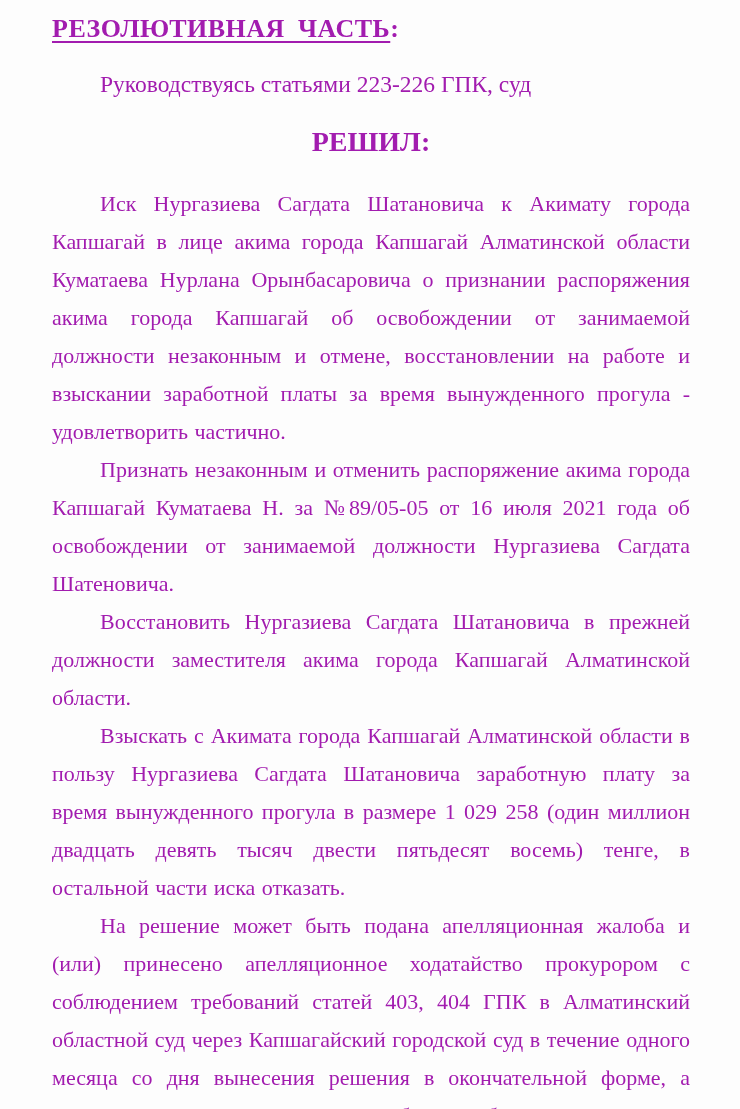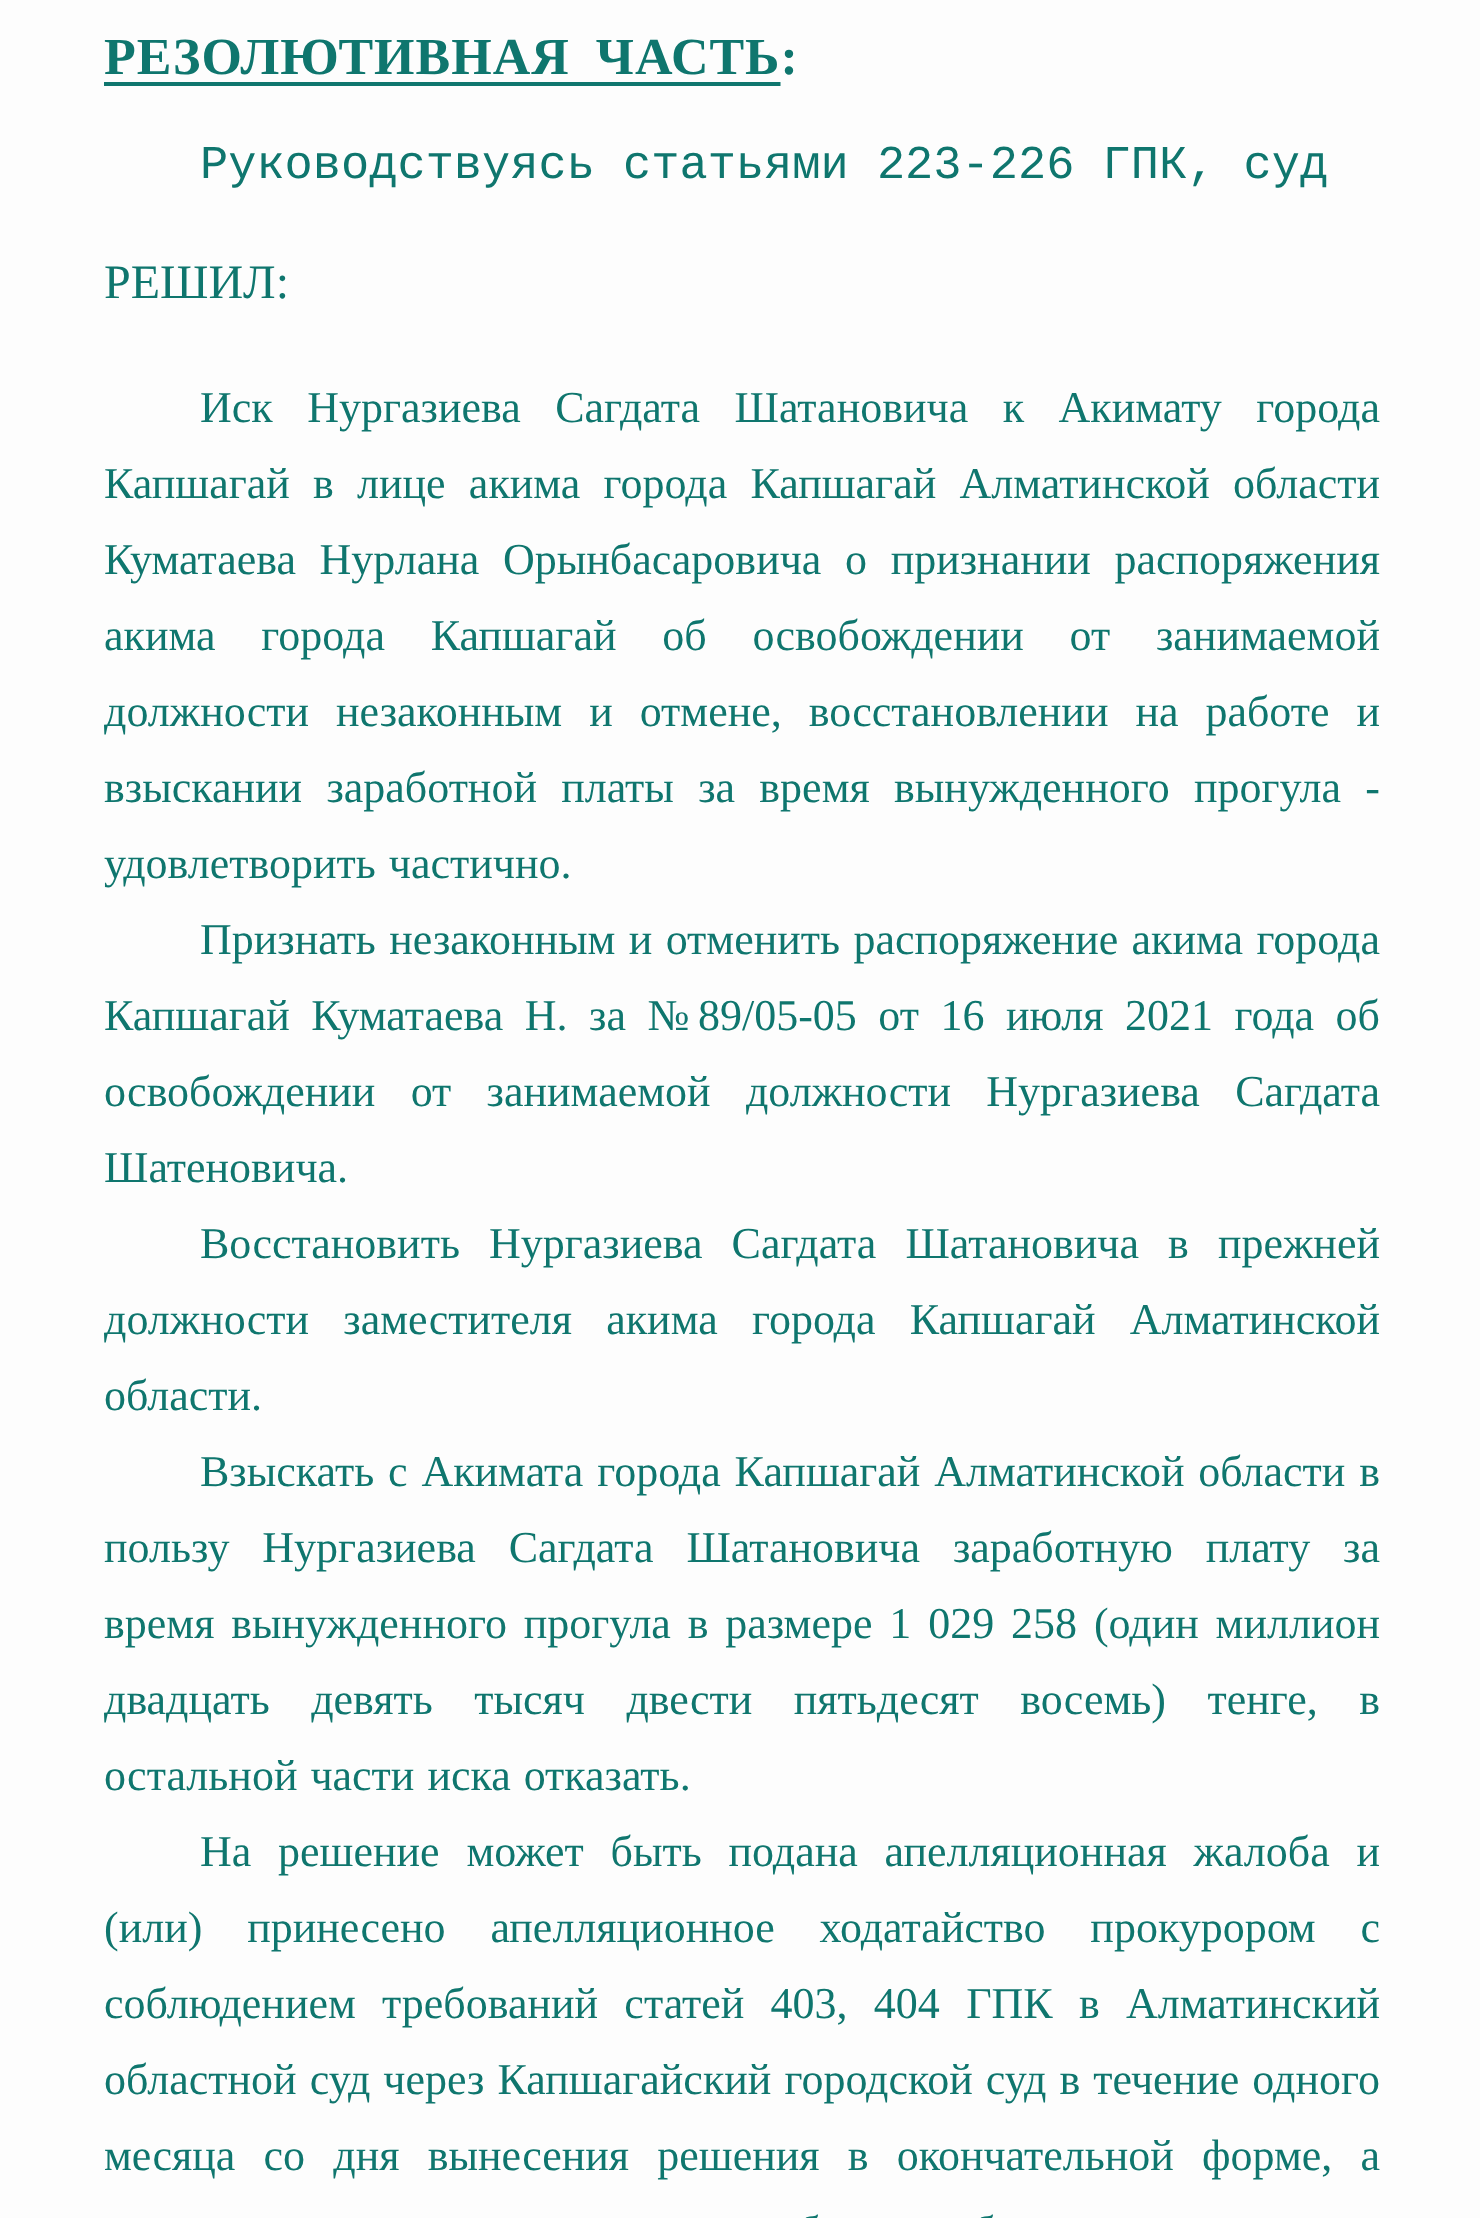--- a/index.html
+++ b/index.html
@@ -6,21 +6,21 @@
     margin: 0;
     padding: 0;
     background: #ffffff;
   }
   .page {
     position: relative;
     width: 740px;
     height: 1109px;
     box-sizing: border-box;
     background: #fdfdfd;
-    color: #0f766e;
+    color: #a21caf;
     font-family: "Liberation Serif", "DejaVu Serif", serif;
     padding: 14px 50px 10px 52px;
     overflow: hidden;
   }
   .doc-heading {
     font-size: 26px;
     font-weight: bold;
     letter-spacing: 0.5px;
     word-spacing: 6px;
     margin: 0;
@@ -28,27 +28,26 @@
   .doc-heading .underlined {
     text-decoration: underline;
     text-decoration-thickness: 2px;
     text-underline-offset: 4px;
   }
   .intro-line {
     margin: 21px 0 0 0;
     font-size: 23.5px;
     line-height: 38px;
     text-indent: 48px;
-    font-family: Liberation Mono, monospace;
   }
   .decision-label {
     margin: 20px 0 0 0;
-    font-size: 24px;
-    font-weight: normal;
-    text-align: left;
+    font-size: 28px;
+    font-weight: bold;
+    text-align: center;
     line-height: 38px;
   }
   .body-paragraphs {
     margin-top: 24px;
   }
   .body-paragraphs p {
     margin: 0;
     font-size: 22px;
     line-height: 38px;
     text-align: justify;

